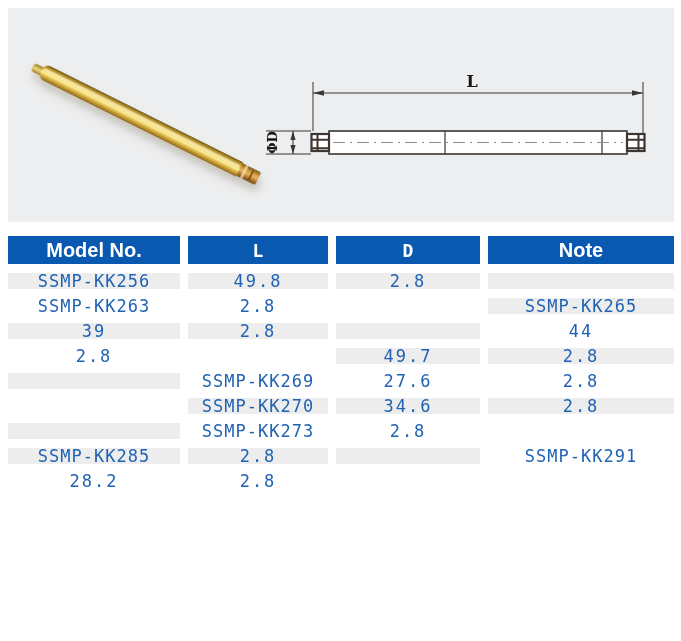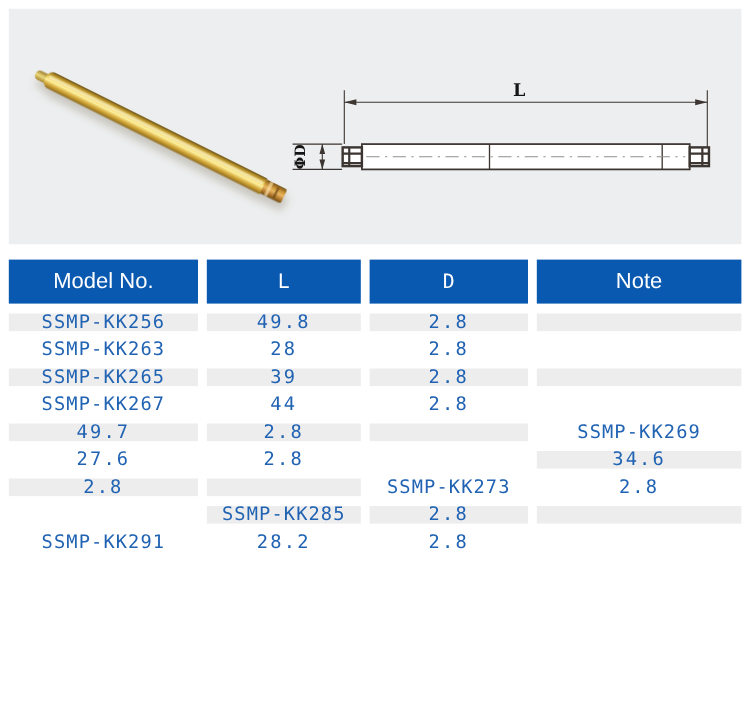--- a/index.html
+++ b/index.html
@@ -91,27 +91,28 @@
   
   .spec-table {
     margin-top: 14px;
     width: 666px;
     display: grid;
     grid-template-columns: 172px 140px 144px 1fr;
     column-gap: 8px;
     row-gap: 9px;
   }
   .th {
-    height: 40px;
+    height: 28px;
     background: var(--header-bg, #0a59b0);
     color: var(--header-text, #ffffff);
     display: flex;
     align-items: center;
     justify-content: center;
     font-size: 20px;
+    font-weight: bold;
   }
   .th.mono { font-family: "DejaVu Sans Mono", monospace; font-size: 18px; }
   .td {
     height: 16px;
     display: flex;
     align-items: center;
     justify-content: center;
     color: var(--data-text, #2163b3);
     font-family: "DejaVu Sans Mono", monospace;
     font-size: 17px;
@@ -164,43 +165,42 @@
     <div class="th mono">L</div>
     <div class="th mono">D</div>
     <div class="th">Note</div>
 
     <div class="td model shade">SSMP-KK256</div>
     <div class="td num shade">49.8</div>
     <div class="td num shade">2.8</div>
     <div class="td shade"></div>
 
     <div class="td model">SSMP-KK263</div>
-    <div class="td num">28</div>
     <div class="td num">2.8</div>
     <div class="td"></div>
 
     <div class="td model shade">SSMP-KK265</div>
     <div class="td num shade">39</div>
     <div class="td num shade">2.8</div>
     <div class="td shade"></div>
 
-    <div class="td model">SSMP-KK267</div>
     <div class="td num">44</div>
     <div class="td num">2.8</div>
     <div class="td"></div>
 
     <div class="td num shade">49.7</div>
     <div class="td num shade">2.8</div>
     <div class="td shade"></div>
 
     <div class="td model">SSMP-KK269</div>
     <div class="td num">27.6</div>
     <div class="td num">2.8</div>
     <div class="td"></div>
 
+    <div class="td model shade">SSMP-KK270</div>
     <div class="td num shade">34.6</div>
     <div class="td num shade">2.8</div>
     <div class="td shade"></div>
 
     <div class="td model">SSMP-KK273</div>
     <div class="td num">2.8</div>
     <div class="td"></div>
 
     <div class="td model shade">SSMP-KK285</div>
     <div class="td num shade">2.8</div>

